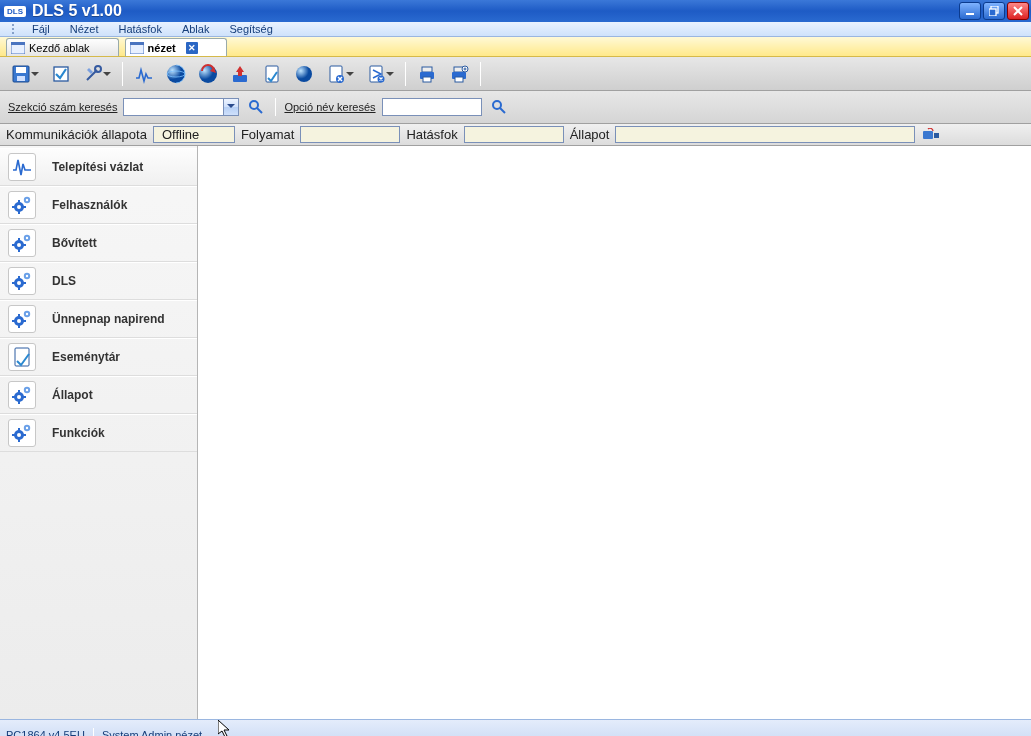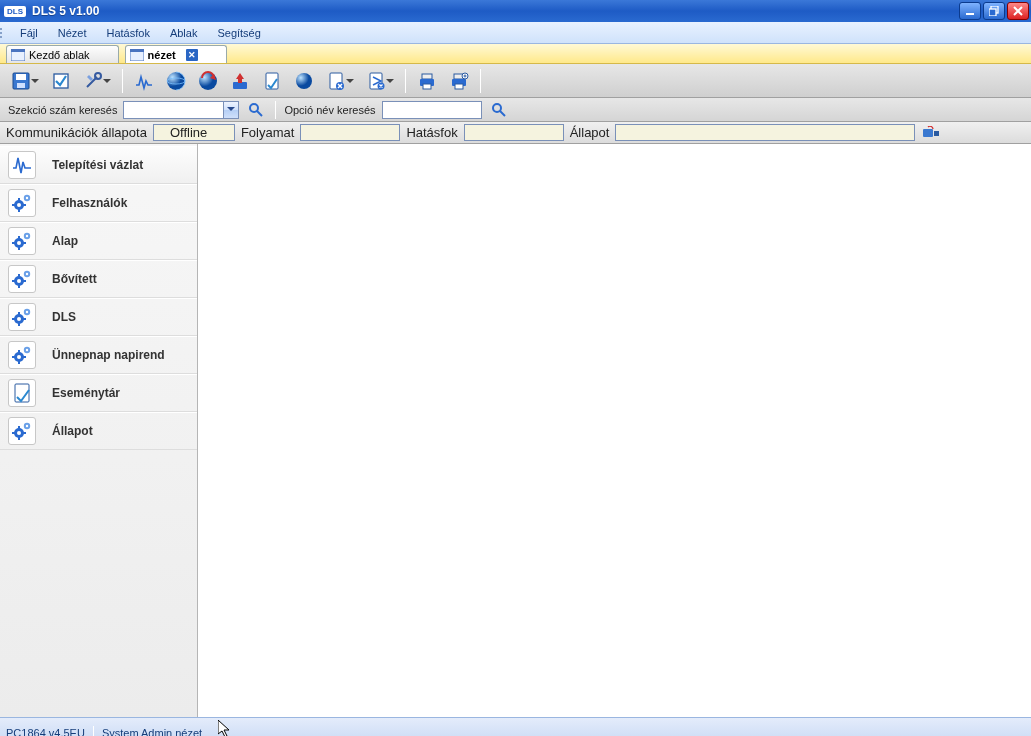--- a/index.html
+++ b/index.html
@@ -2,59 +2,59 @@
 <html><head>
 <meta charset="utf-8">
 <style>
   * { box-sizing: border-box; }
   html, body { margin: 0; padding: 0; font-family: "Tahoma", "Segoe UI", sans-serif; font-size: 11px; height: 100%; overflow: hidden; }
   body { background: #fff; }
 
   
   .titlebar { height: 22px; background: linear-gradient(to bottom, #3b78d8, #1e5bc5 50%, #2a6ad0); display: flex; align-items: center; padding: 0 2px 0 4px; color: #fff; font-weight: bold; }
   .titlebar .badge { background: #fff; color: #1e5bc5; font-size: 8px; font-weight: bold; padding: 1px 3px; border-radius: 2px; margin-right: 6px; }
-  .titlebar .title { flex: 0 0 auto; text-shadow: 0 1px 0 rgba(0,0,0,0.3); font-size: 12px; }
+  .titlebar .title { flex: 0 0 auto; text-shadow: 0 1px 0 rgba(0,0,0,0.3); font-size: 16px; }
   .titlebar .spacer { flex: 1; }
   .win-btn { width: 22px; height: 18px; margin-left: 2px; border: 1px solid #0b3b8e; border-radius: 3px; display: inline-flex; align-items: center; justify-content: center; background: linear-gradient(to bottom, #7eb2ff, #2a6ad0); color: #fff; cursor: default; }
   .win-btn.close { background: linear-gradient(to bottom, #f88, #d22); border-color: #800; }
   .win-btn svg { display: block; }
 
   
-  .menubar { height: 22px; background: linear-gradient(to bottom, #e9f2ff, #cfe2fb); border-bottom: 1px solid #9ab6e0; display: flex; align-items: stretch; padding-left: 0; }
+  .menubar { height: 15px; background: linear-gradient(to bottom, #e9f2ff, #cfe2fb); border-bottom: 1px solid #9ab6e0; display: flex; align-items: stretch; padding-left: 12px; }
   .menubar .grip { width: 6px; display: flex; flex-direction: column; justify-content: center; gap: 2px; margin-right: 4px; }
   .menubar .grip span { width: 2px; height: 2px; background: #6a88b8; border-radius: 50%; }
   .menu-item { padding: 0 10px; display: flex; align-items: center; color: #153d7a; cursor: default; }
 
   
   .tabstrip { height: 20px; background: linear-gradient(to bottom, #fff9d6, #ffe98a); border-bottom: 1px solid #d5b94a; display: flex; align-items: flex-end; padding-left: 6px; gap: 6px; }
   .tab { height: 18px; background: linear-gradient(to bottom, #fefefe, #e6e6e6); border: 1px solid #9aa; border-bottom: none; border-radius: 3px 3px 0 0; padding: 0 28px 0 4px; display: flex; align-items: center; gap: 4px; font-size: 11px; color: #000; cursor: default; }
   .tab.active { font-weight: bold; background: #fff; }
   .tab .tab-icon { width: 14px; height: 12px; display: inline-flex; align-items: center; justify-content: center; }
   .tab .tab-close { width: 12px; height: 12px; background: #2a66c4; color: #fff; font-size: 9px; line-height: 12px; text-align: center; border-radius: 1px; margin-left: 6px; cursor: pointer; }
 
   
   .toolbar { height: 34px; background: linear-gradient(to bottom, #e7e7e7, #cfcfcf); border-bottom: 1px solid #a0a0a0; display: flex; align-items: center; padding: 0 6px; gap: 2px; }
   .tbtn { width: 30px; height: 28px; border: 1px solid transparent; border-radius: 3px; display: flex; align-items: center; justify-content: center; cursor: default; position: relative; }
   .tbtn.drop { width: 38px; padding-right: 8px; }
   .tbtn.drop::after { content: ""; position: absolute; right: 4px; top: 50%; margin-top: -2px; border: 4px solid transparent; border-top-color: #444; }
   .tsep { width: 1px; height: 24px; background: #a0a0a0; margin: 0 4px; border-right: 1px solid #fff; }
 
   
-  .searchrow { height: 24px; background: linear-gradient(to bottom, #e7e7e7, #d5d5d5); border-bottom: 1px solid #a0a0a0; display: flex; align-items: center; padding: 0 8px; gap: 6px; font-size: 11px; color: #222; }
+  .searchrow { height: 33px; background: linear-gradient(to bottom, #e7e7e7, #d5d5d5); border-bottom: 1px solid #a0a0a0; display: flex; align-items: center; padding: 0 8px; gap: 6px; font-size: 11px; color: #222; text-decoration: underline; }
   .searchrow .combo { display: flex; }
   .searchrow .combo input { width: 100px; height: 18px; border: 1px solid #7a90b8; border-right: none; font-size: 11px; padding: 0 3px; }
   .searchrow .combo .dropbtn { width: 16px; height: 18px; border: 1px solid #7a90b8; background: linear-gradient(to bottom, #eef4ff 0%, #cfe0fb 50%, #b5cff5 50%, #cfe0fb 100%); display: flex; align-items: center; justify-content: center; cursor: pointer; }
   .searchrow .combo .dropbtn::after { content: ""; border: 4px solid transparent; border-top-color: #2a4b8d; margin-top: 2px; }
   .searchrow .txt { width: 100px; height: 18px; border: 1px solid #7a90b8; font-size: 11px; padding: 0 3px; }
   .searchrow .searchbtn { width: 22px; height: 20px; border: 1px solid transparent; border-radius: 3px; display: flex; align-items: center; justify-content: center; cursor: pointer; }
   .searchrow .rsep { width: 1px; height: 18px; background: #a0a0a0; border-right: 1px solid #fff; margin: 0 2px; }
 
   
   .statusrow { height: 22px; background: linear-gradient(to bottom, #f0f0f0, #dcdcdc); border-bottom: 1px solid #a0a0a0; display: flex; align-items: center; padding: 0 6px; gap: 6px; font-size: 13px; color: #222; }
-  .statusrow .field { height: 17px; border: 1px solid #7a90b8; background: #f5f3df; padding: 0 16px; display: flex; align-items: center; }
+  .statusrow .field { height: 17px; border: 1px solid #7a90b8; background: #f5f3df; padding: 0 8px; display: flex; align-items: center; }
   .statusrow .endicon { width: 20px; height: 18px; display: flex; align-items: center; justify-content: center; cursor: pointer; }
 
   
   .body { display: flex; height: calc(100vh - 22px - 21px - 20px - 34px - 24px - 22px - 20px); }
   .sidebar { width: 198px; background: linear-gradient(to bottom, #f7f7f7, #ececec); border-right: 1px solid #b5b5b5; display: flex; flex-direction: column; padding: 2px 0; }
   .sb-item { height: 38px; display: flex; align-items: center; gap: 16px; padding: 0 8px; border-top: 1px solid #fff; border-bottom: 1px solid #ddd; cursor: default; }
   .sb-item.active .sb-label { font-weight: bold; }
   .sb-item.active { background: linear-gradient(to bottom, #fdfdfd, #f0f0f0); }
   .sb-icon { width: 28px; height: 28px; background: #fff; border: 1px solid #c7c7c7; border-radius: 3px; display: flex; align-items: center; justify-content: center; }
   .sb-label { font-size: 12px; font-weight: bold; color: #333; }
@@ -302,37 +302,20 @@
               <rect x="1" y="12" width="3" height="2"></rect>
               <rect x="12" y="12" width="3" height="2"></rect>
             </g>
             <circle cx="16" cy="6" r="3.2" fill="#6aa0e8"></circle>
             <circle cx="16" cy="6" r="1.2" fill="#fff"></circle>
           </svg>
       </span>
       <span class="sb-label">Felhasználók</span>
     </div>
 
-    <div class="sb-item">
-      <span class="sb-icon">
-        <svg width="22" height="22">
-            <circle cx="8" cy="13" r="5" fill="#2a6ad0"></circle>
-            <circle cx="8" cy="13" r="2" fill="#fff"></circle>
-            <g fill="#2a6ad0">
-              <rect x="7" y="6" width="2" height="3"></rect>
-              <rect x="7" y="17" width="2" height="3"></rect>
-              <rect x="1" y="12" width="3" height="2"></rect>
-              <rect x="12" y="12" width="3" height="2"></rect>
-            </g>
-            <circle cx="16" cy="6" r="3.2" fill="#6aa0e8"></circle>
-            <circle cx="16" cy="6" r="1.2" fill="#fff"></circle>
-          </svg>
-      </span>
-      <span class="sb-label">Alap</span>
-    </div>
 
     <div class="sb-item">
       <span class="sb-icon">
         <svg width="22" height="22">
             <circle cx="8" cy="13" r="5" fill="#2a6ad0"></circle>
             <circle cx="8" cy="13" r="2" fill="#fff"></circle>
             <g fill="#2a6ad0">
               <rect x="7" y="6" width="2" height="3"></rect>
               <rect x="7" y="17" width="2" height="3"></rect>
               <rect x="1" y="12" width="3" height="2"></rect>
@@ -402,20 +385,37 @@
               <rect x="1" y="12" width="3" height="2"></rect>
               <rect x="12" y="12" width="3" height="2"></rect>
             </g>
             <circle cx="16" cy="6" r="3.2" fill="#6aa0e8"></circle>
             <circle cx="16" cy="6" r="1.2" fill="#fff"></circle>
           </svg>
       </span>
       <span class="sb-label">Állapot</span>
     </div>
 
+    <div class="sb-item">
+      <span class="sb-icon">
+        <svg width="22" height="22">
+            <circle cx="8" cy="13" r="5" fill="#2a6ad0"></circle>
+            <circle cx="8" cy="13" r="2" fill="#fff"></circle>
+            <g fill="#2a6ad0">
+              <rect x="7" y="6" width="2" height="3"></rect>
+              <rect x="7" y="17" width="2" height="3"></rect>
+              <rect x="1" y="12" width="3" height="2"></rect>
+              <rect x="12" y="12" width="3" height="2"></rect>
+            </g>
+            <circle cx="16" cy="6" r="3.2" fill="#6aa0e8"></circle>
+            <circle cx="16" cy="6" r="1.2" fill="#fff"></circle>
+          </svg>
+      </span>
+      <span class="sb-label">Funkciók</span>
+    </div>
 
   </div>
   <div class="content"></div>
 </div>
 
 <div class="statusbar">
   <span>PC1864 v4.5EU</span>
   <span class="vsep"></span>
   <span>System Admin nézet</span>
 </div>

